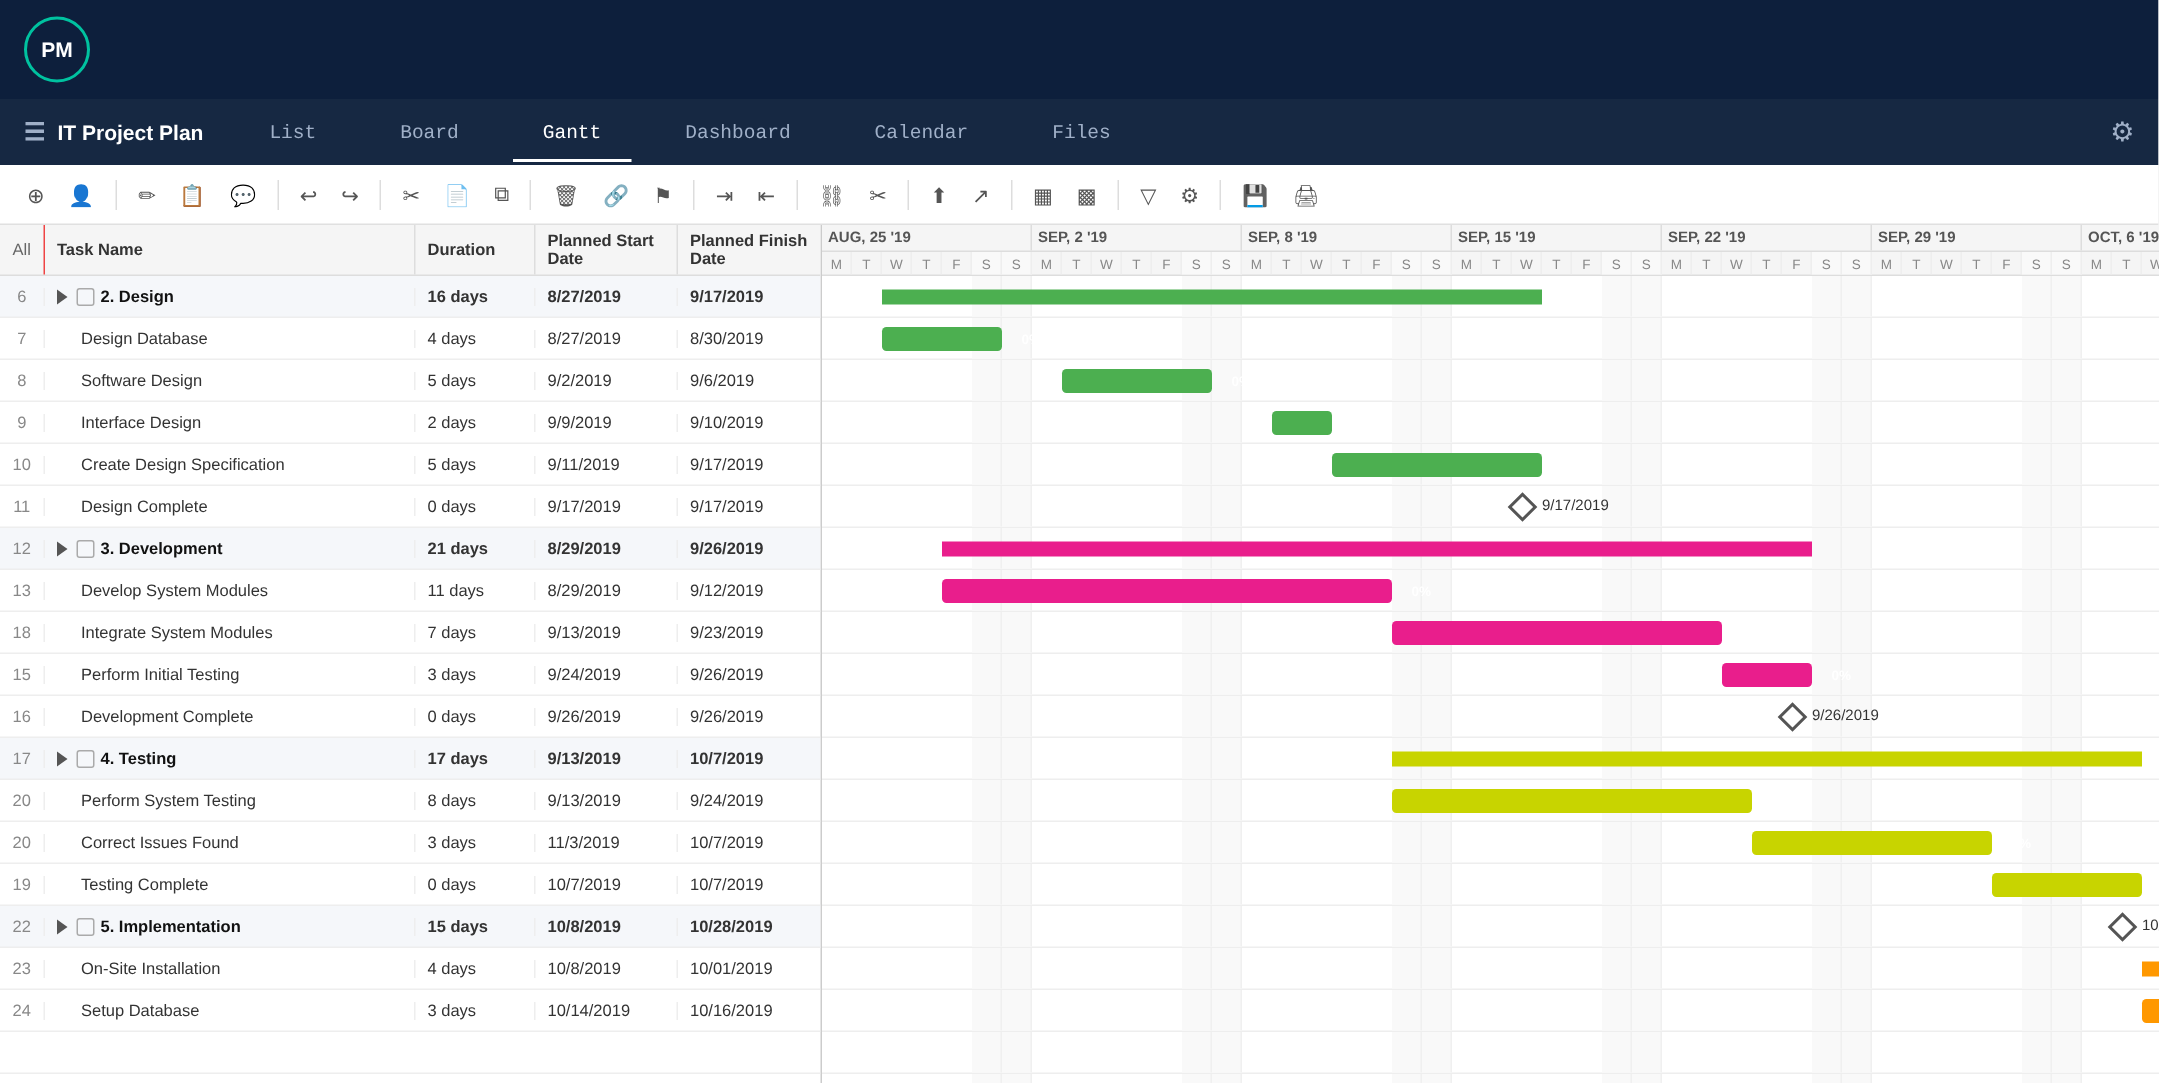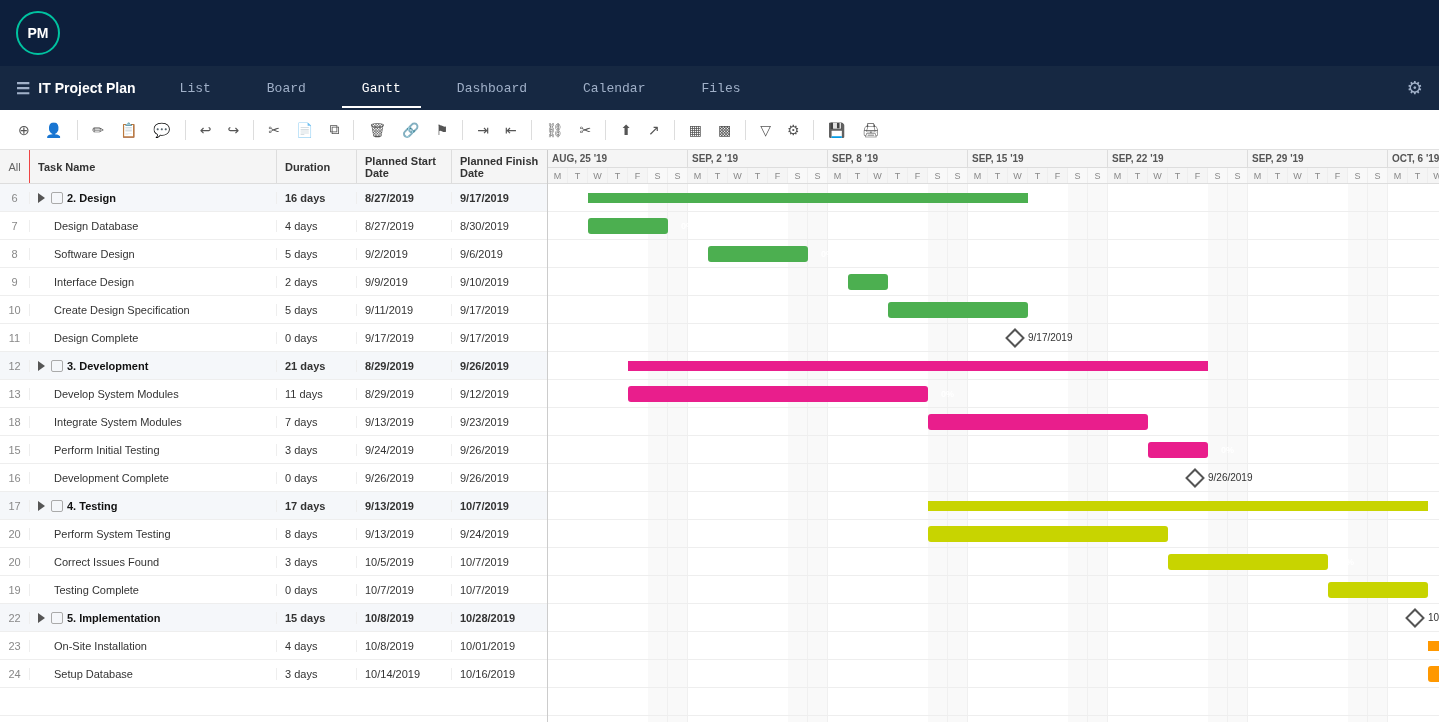--- a/index.html
+++ b/index.html
@@ -547,21 +547,21 @@
     <div class="row-duration">8 days</div>
     <div class="row-start">9/13/2019</div>
     <div class="row-finish">9/24/2019</div>
   </div>
         <div class="task-row">
     <div class="row-num">20</div>
     <div class="row-name indented">
             <span>Correct Issues Found</span>
           </div>
     <div class="row-duration">3 days</div>
-    <div class="row-start">10/5/2019</div>
+    <div class="row-start">11/3/2019</div>
     <div class="row-finish">10/7/2019</div>
   </div>
         <div class="task-row">
     <div class="row-num">19</div>
     <div class="row-name indented">
             <span>Testing Complete</span>
           </div>
     <div class="row-duration">0 days</div>
     <div class="row-start">10/7/2019</div>
     <div class="row-finish">10/7/2019</div>

